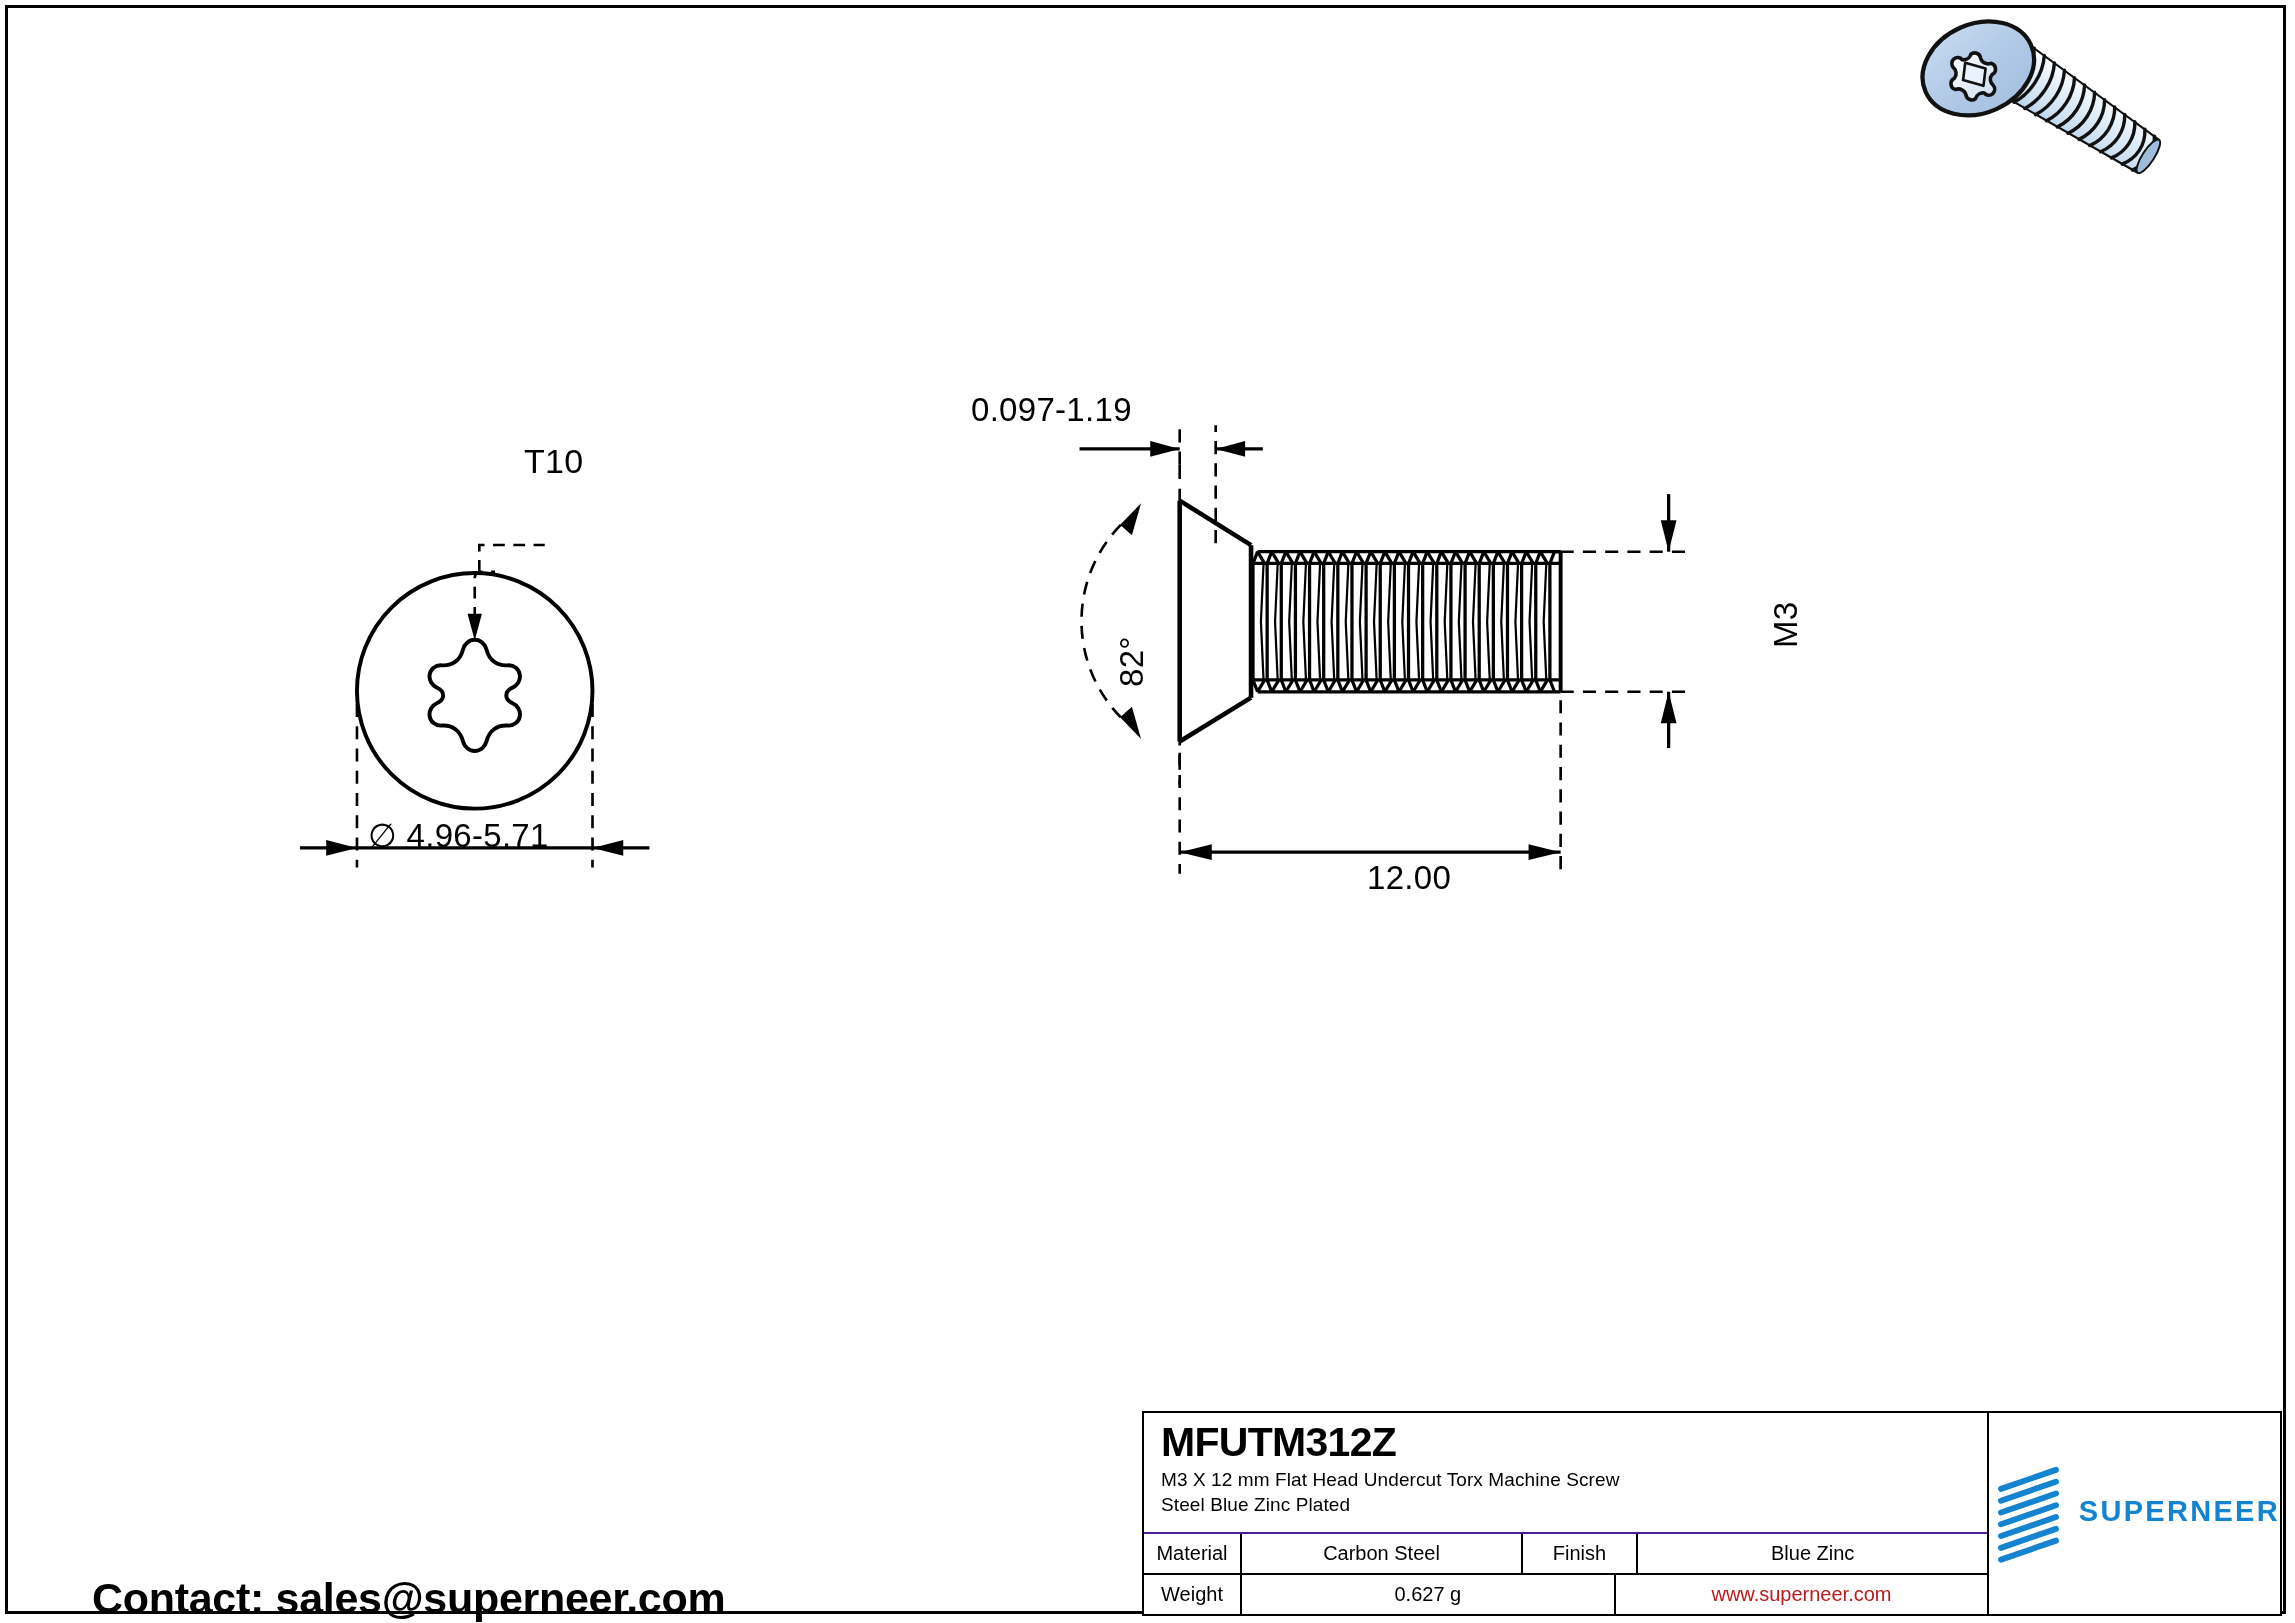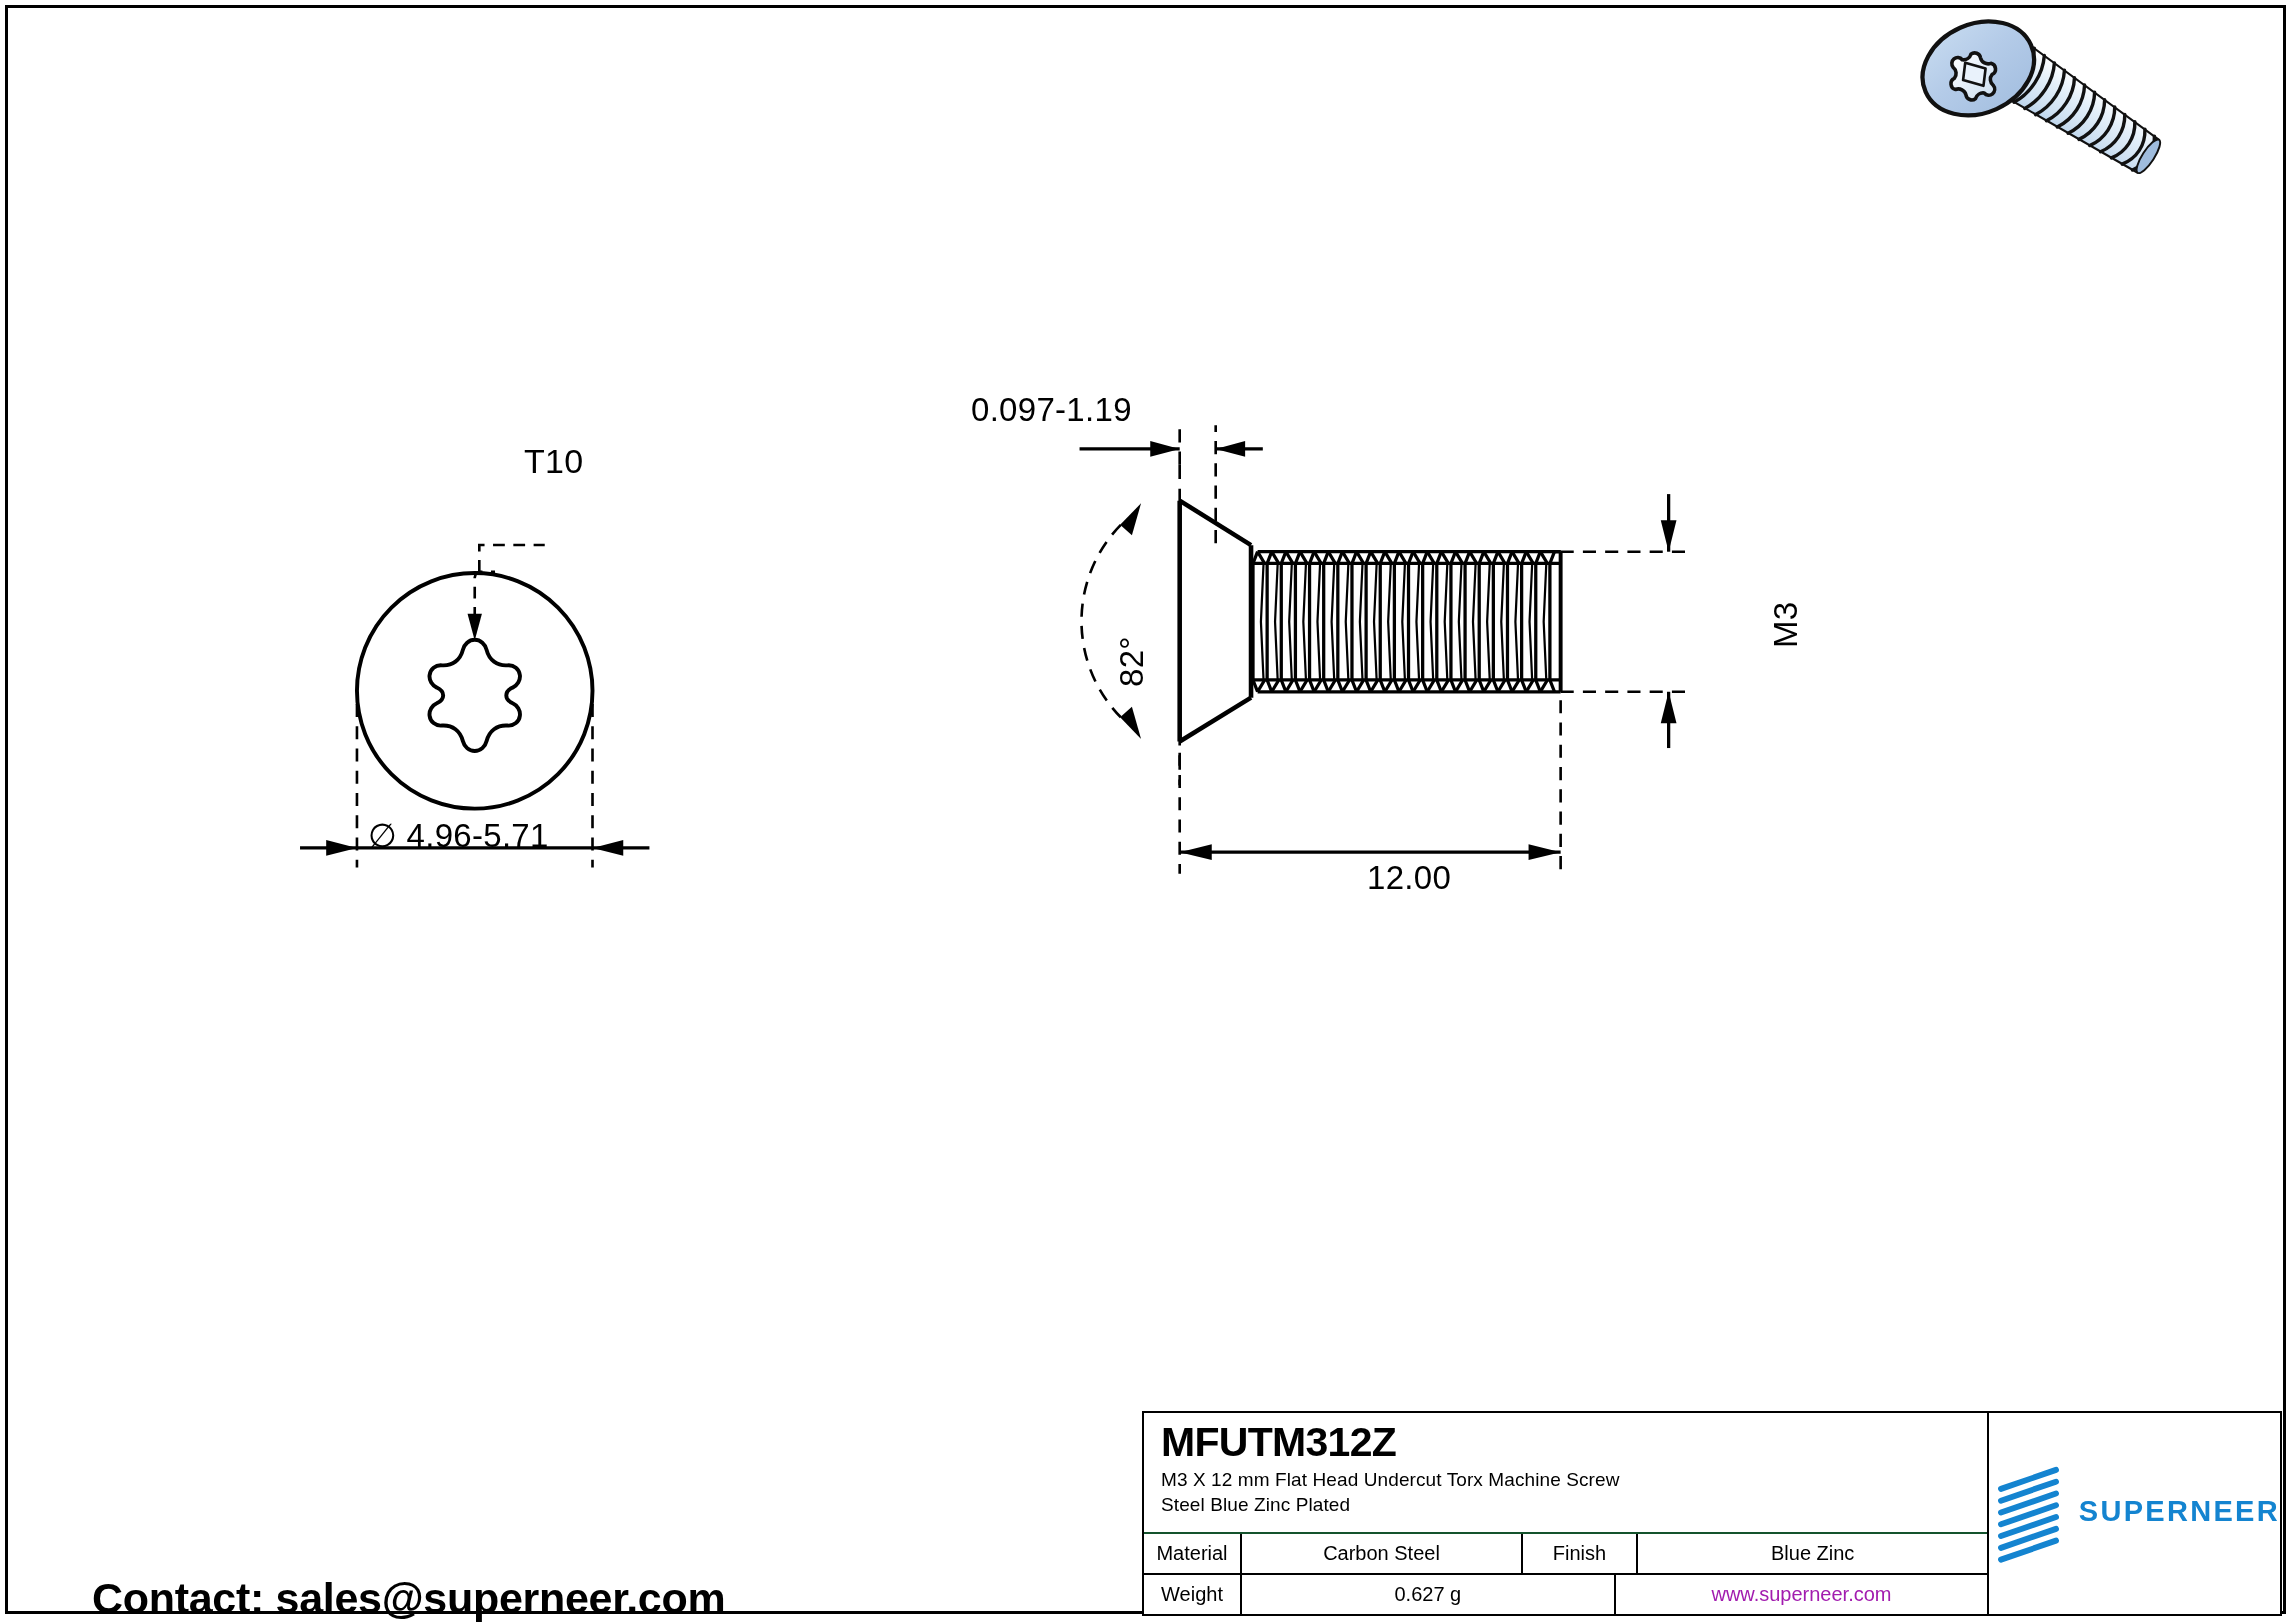--- a/index.html
+++ b/index.html
@@ -48,21 +48,21 @@
   }
   .tb-left{
     width:871px;height:100%;
     box-sizing:border-box;
     border-right:2.6px solid #000;
     display:flex;flex-direction:column;
   }
   .tb-desc{
     flex:0 0 121px;
     box-sizing:border-box;
-    border-bottom:2px solid #14532d;
+    border-bottom:2px solid #4c1d95;
     padding:6.5px 0 0 17px;
   }
   .tb-partno{
     font-size:41px;font-weight:bold;
     letter-spacing:-0.7px;
     line-height:1.0;
     margin:2.6px 0 3.9px 0;
     font-family:"Liberation Sans", sans-serif;
   }
   .tb-descline{
@@ -83,21 +83,21 @@
     font-family:"Liberation Sans", sans-serif;
     border-right:2px solid #000;
     text-align:center;
   }
   .tb-cell.last{border-right:none;border-radius:6px;}
   .c-lbl{width:98px;}
   .c-val{width:281px;}
   .c-lbl2{width:115px;text-align:right;}
   .c-val2{width:auto;flex:1;}
   .c-weightval{flex:1;}
-  .tb-link{color:#a21caf;}
+  .tb-link{color:#b91c1c;}
   .tb-logo{
     flex:1;display:flex;flex-direction:row;
     align-items:center;justify-content:center;
     gap:10.5px;
     padding-bottom:3.9px;
   }
   .logo-mark{width:79px;height:95px;}
   .logo-word{
     color:#1484d0;font-weight:bold;font-size:29px;
     letter-spacing:2.3px;

